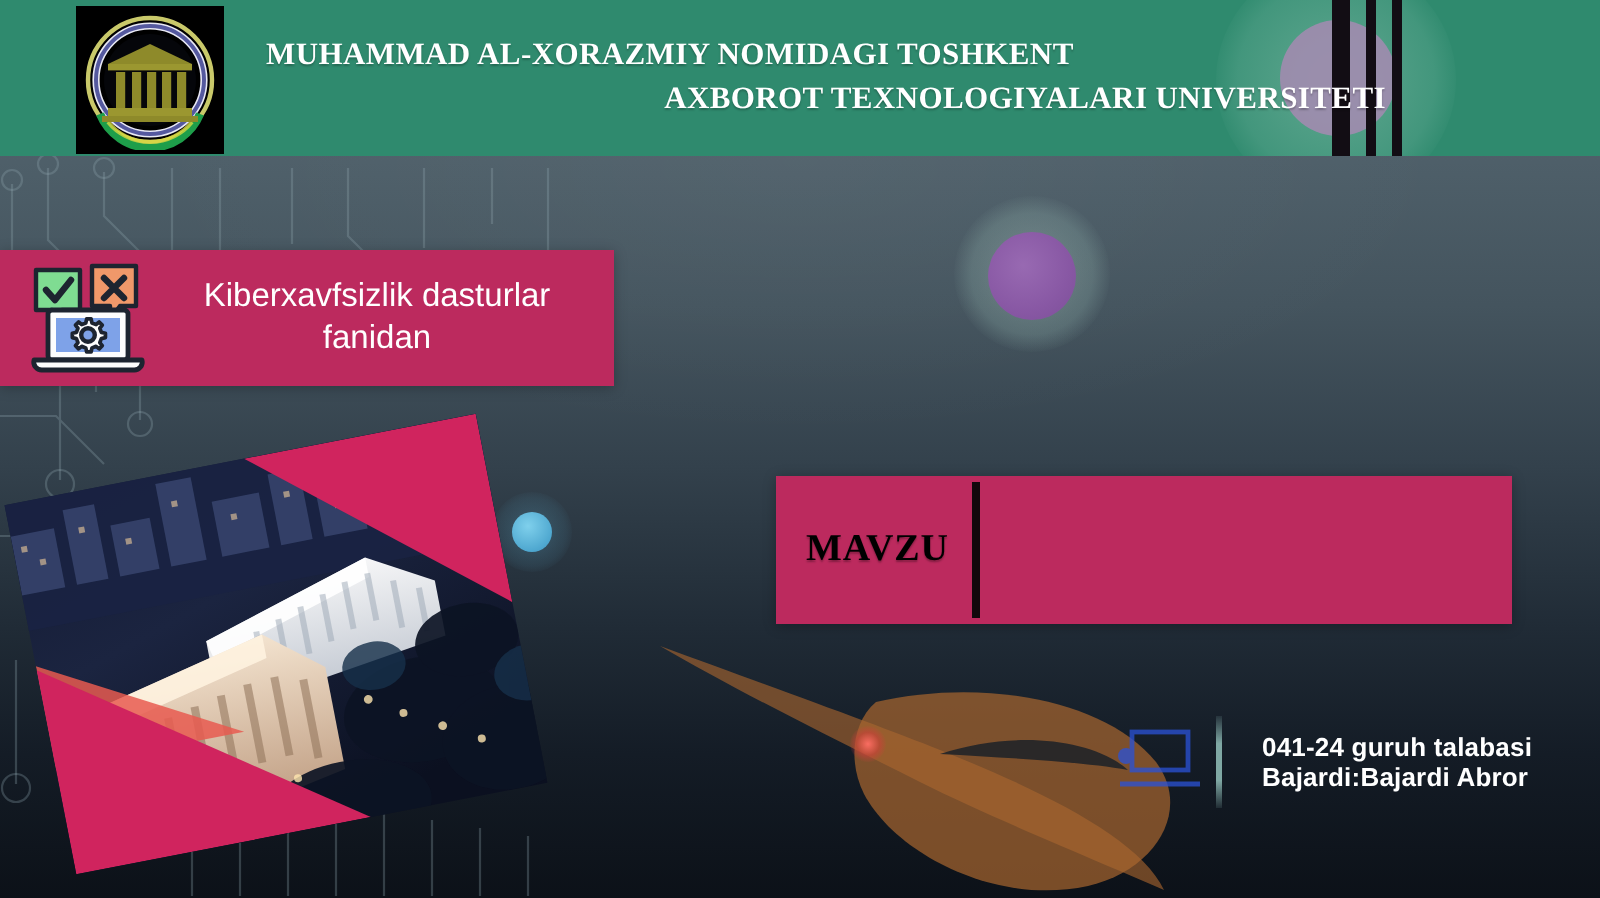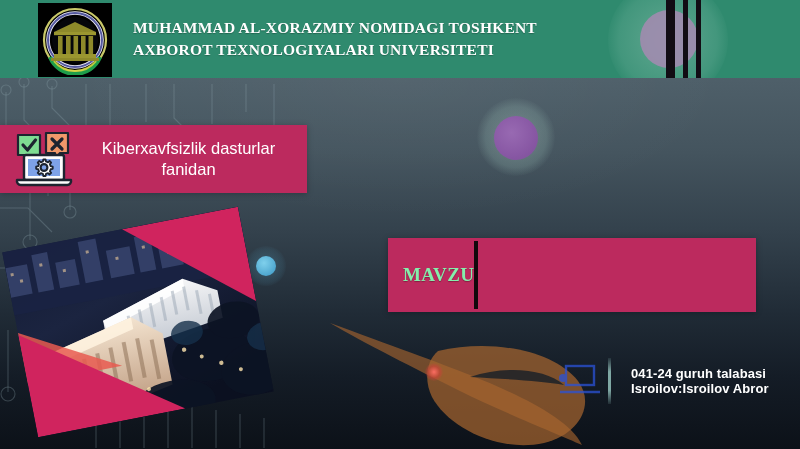--- a/index.html
+++ b/index.html
@@ -114,21 +114,21 @@
     position:absolute; left:133px; top:17px;
     width:560px;
     color:#ffffff;
     font-family:"Liberation Serif", serif;
     font-weight:bold;
     font-size:15.5px;
     line-height:22px;
     letter-spacing:0.2px;
     text-shadow:0 1px 1px rgba(0,0,0,0.25);
   }
-  .hdr-title .l2 { display:block; }
+  .hdr-title .l2 { display:block;text-align:right; }
 
   
   .subject-banner {
     position:absolute; left:0; top:125px;
     width:307px; height:68px;
     background:#bc2a5e;
     display:flex; align-items:center;
     box-shadow:0 1px 6px rgba(0,0,0,0.25);
   }
   .subject-icon { width:62px; height:60px; margin-left:12px; flex:none; }
@@ -171,27 +171,27 @@
 
   
   .mavzu-box {
     position:absolute; left:388px; top:238px;
     width:368px; height:74px;
     background:#bc2a5e;
     display:flex; align-items:center;
     box-shadow:0 1px 6px rgba(0,0,0,0.28);
   }
   .mavzu-label {
-    color:#86efac;
+    color:#000000;
     font-family:"Liberation Serif", serif;
     font-weight:bold;
     font-size:19px;
     letter-spacing:0.4px;
     padding-left:15px;
-    padding-right:0;
+    padding-right:12px;
     text-shadow:0 1px 1px rgba(0,0,0,0.3);
     white-space:nowrap;
   }
   .mavzu-divider {
     width:4px; height:68px;
     background:#12080c;
     flex:none;
   }
   .mavzu-text {
     flex:1;
@@ -452,17 +452,17 @@
 
   <div class="mavzu-box">
     <div class="mavzu-label">MAVZU</div>
     <div class="mavzu-divider"></div>
   </div>
 
   <div class="author-block">
     <div class="author-rule"></div>
     <div class="author-text">
       <span>041-24 guruh talabasi</span>
-      <span>Isroilov:Isroilov Abror</span>
+      <span>Bajardi:Bajardi Abror</span>
     </div>
   </div>
 
 </div>
 
 </body></html>

